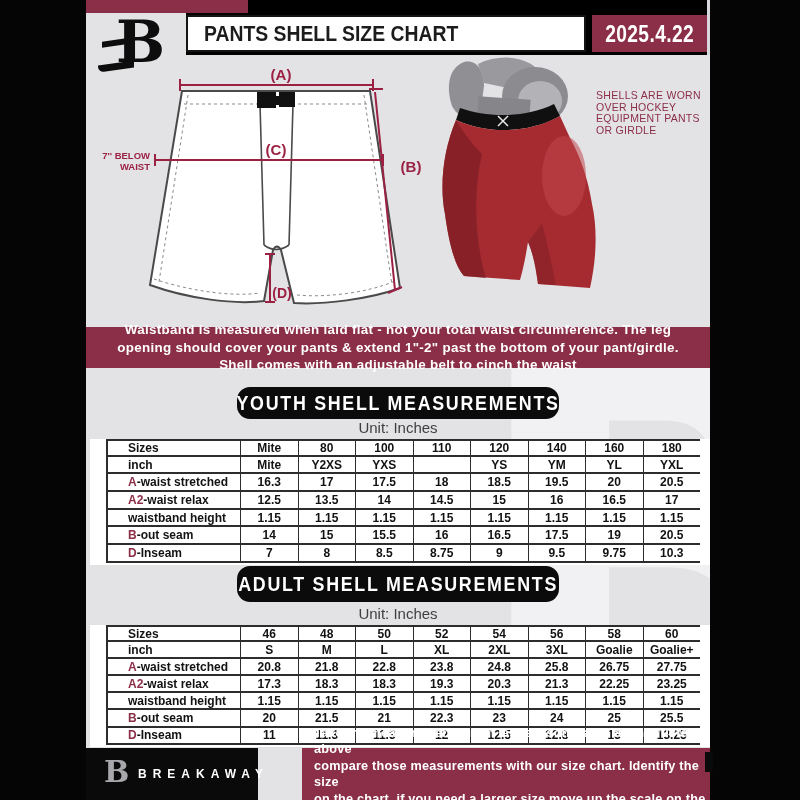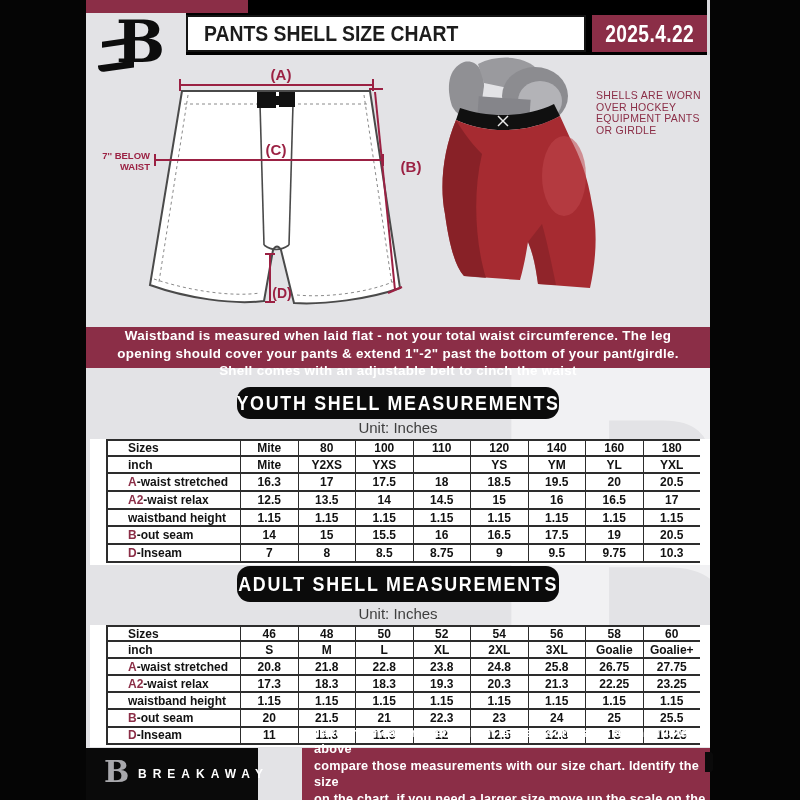--- a/index.html
+++ b/index.html
@@ -32,21 +32,21 @@
   .logo .bar1{position:absolute;left:2px;top:26px;width:24px;height:6px;background:#0d0d0d;transform:skewY(-8deg);}
   .logo .bar2{position:absolute;left:-2px;top:49px;width:36px;height:7px;background:#0d0d0d;
            transform:skewY(-8deg);border-radius:0 0 0 6px;}
 
   
   .photo-note{left:596px;top:90px;width:120px;color:#8B2E47;font-size:10.5px;font-weight:400;
               line-height:11.5px;letter-spacing:.3px;}
 
   
   .notice{left:86px;top:327px;width:624px;height:41px;background:#8B2E47;color:#fff;
-          display:flex;flex-direction:column;justify-content:flex-start;text-align:center;
+          display:flex;flex-direction:column;justify-content:center;text-align:center;
           font-size:13.4px;font-weight:600;line-height:17.5px;letter-spacing:.3px;}
 
   
   .section-banner{width:322px;background:#0b0b0b;border-radius:13px;display:flex;align-items:center;
           justify-content:center;}
   .section-banner span{display:inline-block;transform:scaleX(.85);font-size:21px;font-weight:700;
           color:#fff;letter-spacing:2px;white-space:nowrap;}
   .banner-youth{left:237px;top:387px;height:32px;}
   .banner-adult{left:237px;top:566px;height:36px;}
   .unit{left:86px;width:624px;text-align:center;font-size:15px;color:#3f3f3f;}

